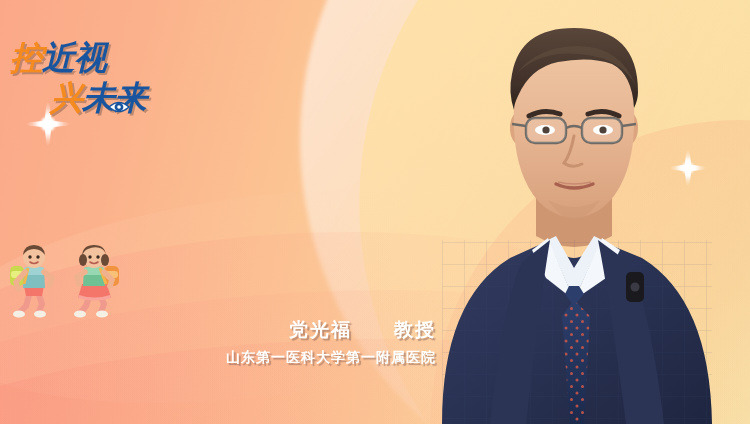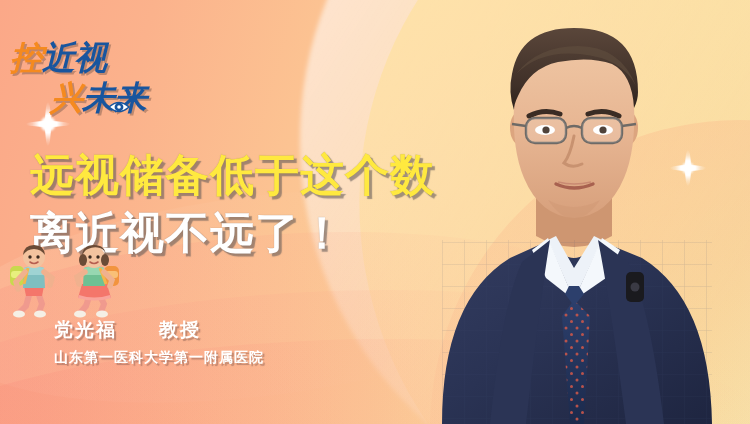--- a/index.html
+++ b/index.html
@@ -71,21 +71,21 @@
   #headline{position:absolute;left:30px;top:146px;width:470px;}
   .hl{
     font-family:"DejaVu Sans","Liberation Sans",sans-serif;
     font-weight:bold;font-size:44px;line-height:58px;letter-spacing:1px;
     white-space:nowrap;
   }
   .hl-1{color:#FFE93F;text-shadow:3px 3px 1px rgba(96,88,86,.58),0 0 1px rgba(96,88,86,.5);}
   .hl-2{color:#FFFFFF;text-shadow:3px 3px 1px rgba(96,88,86,.58),0 0 1px rgba(96,88,86,.5);}
 
   
-  #credits{position:absolute;left:54px;top:316px;width:390px;text-align:left;}
+  #credits{position:absolute;left:46px;top:316px;width:390px;text-align:right;}
   .cr{
     font-family:"DejaVu Sans","Liberation Sans",sans-serif;
     color:#ffffff;font-weight:bold;white-space:nowrap;
     text-shadow:2px 2px 1px rgba(120,80,70,.45);
   }
   .cr-name{font-size:19px;letter-spacing:2px;line-height:26px;}
   .cr-org{font-size:14px;letter-spacing:1px;line-height:30px;}
 
   
   #kids{position:absolute;left:4px;top:244px;width:130px;height:76px;}
@@ -222,24 +222,20 @@
     </div>
     <div class="eye-badge">
       <svg width="24" height="18" viewBox="0 0 24 18">
         <path d="M2 9 Q12 0 22 9 Q12 18 2 9 Z" fill="#FFFFFF" stroke="#18559E" stroke-width="1.6"></path>
         <circle cx="12" cy="9" r="4.4" fill="#18559E"></circle>
         <circle cx="12" cy="9" r="1.8" fill="#FFFFFF"></circle>
       </svg>
     </div>
   </div>
 
-  <div id="headline">
-    <div class="hl hl-1">远视储备低于这个数</div>
-    <div class="hl hl-2">离近视不远了！</div>
-  </div>
 
   <div id="kids">
 
     <svg class="kid" id="kid-boy" viewBox="0 0 58 76">
 
       <rect x="4" y="22" width="14" height="20" rx="5" fill="#C8D94E"></rect>
       <rect x="5" y="27" width="12" height="7" rx="3" fill="#E7F07E"></rect>
 
       <path d="M24 48 L20 62 L14 68" stroke="#F09A8E" stroke-width="6" fill="none" stroke-linecap="round"></path>
       <path d="M32 48 L36 60 L33 68" stroke="#F09A8E" stroke-width="6" fill="none" stroke-linecap="round"></path>

